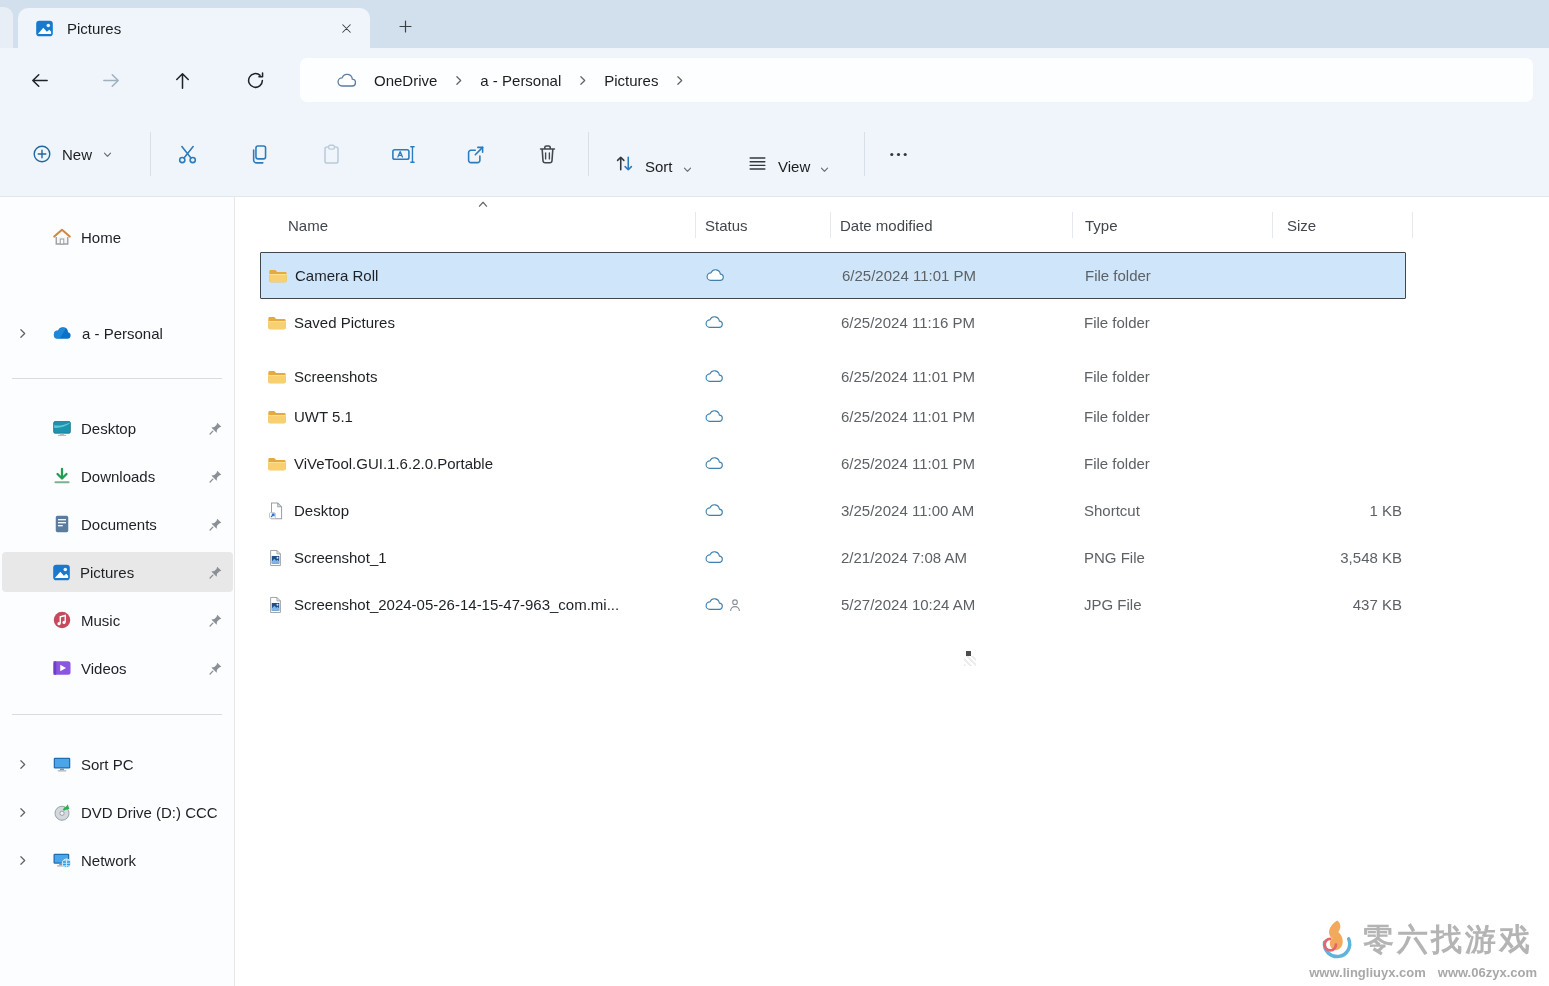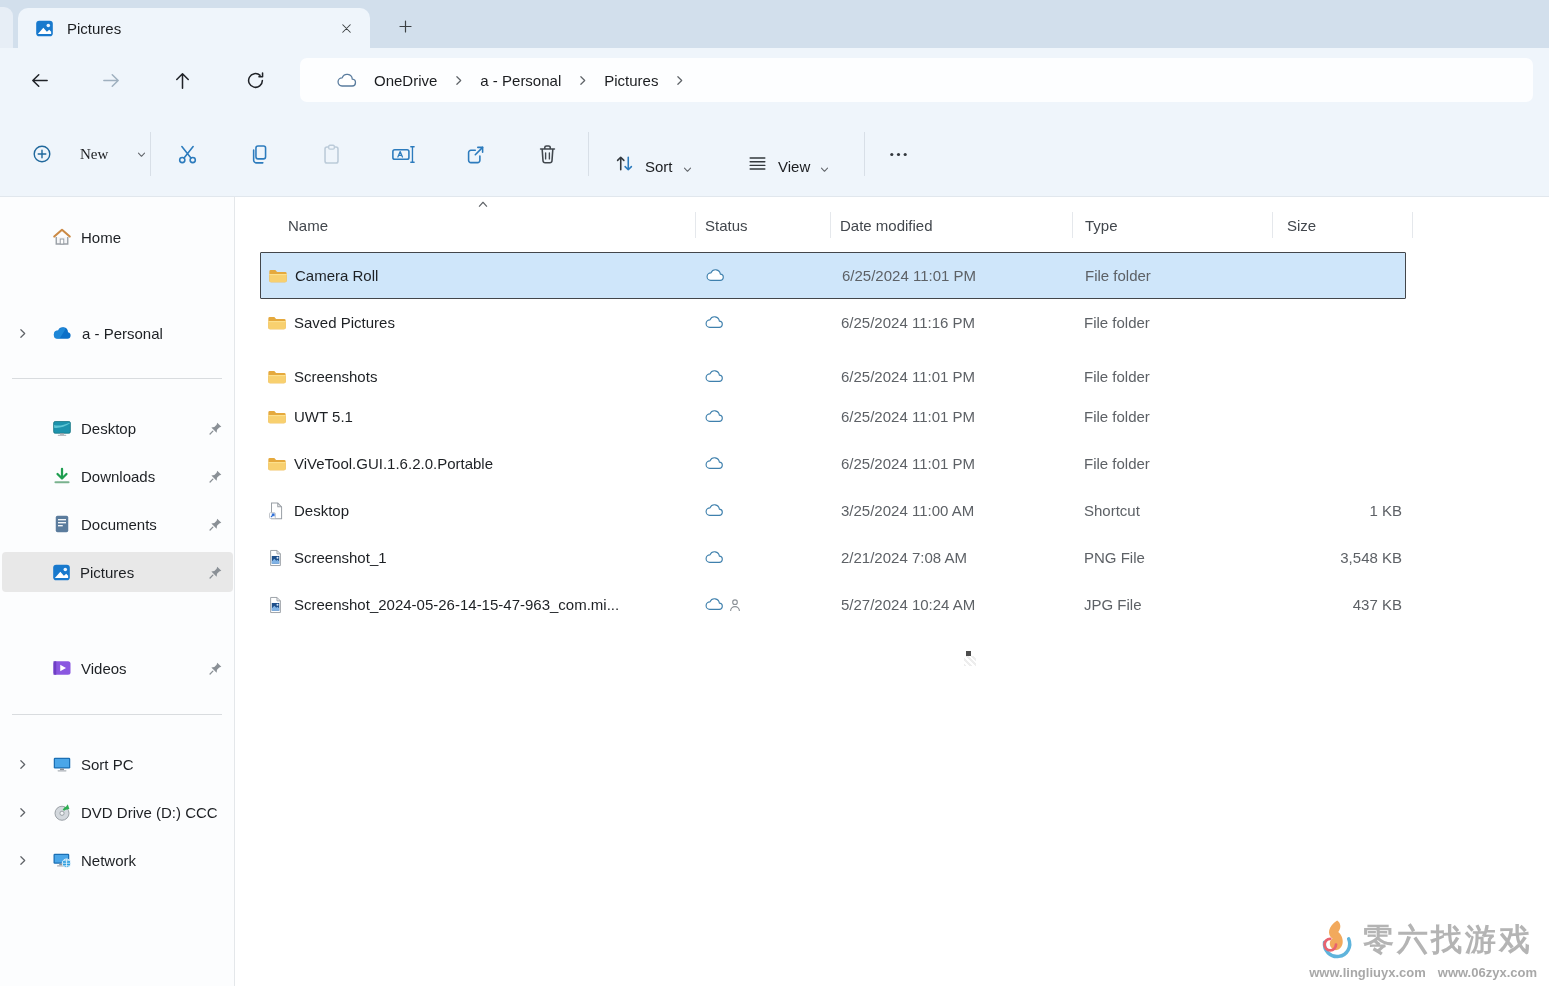--- a/index.html
+++ b/index.html
@@ -27,21 +27,21 @@
                 background:#fdfeff; border-radius:7px; display:flex; align-items:center;
                 padding:0 32px; }
   .crumb { font-size:15px; color:#1b1d20; padding:3px 6px; border-radius:4px; }
   .crumb-sep { margin:0 9px; display:inline-flex; }
   .addr-cloud { margin:0 10px 0 4px; display:inline-flex; }
 
   
   .commandbar { position:absolute; left:0; top:112px; right:0; height:85px; background:#eff5fb;
                 border-bottom:1px solid #e1e7ed; }
   .newbtn { position:absolute; left:20px; top:21px; height:42px; display:flex; align-items:center;
-            gap:28px; padding:0 12px; border-radius:5px;font-family:Liberation Serif, serif; }
+            gap:10px; padding:0 12px; border-radius:5px; }
   .newbtn .lbl { font-size:15px; color:#1b1d20; }
   .cdiv { position:absolute; top:20px; width:1px; height:44px; background:#d8dfe7; }
   .tbtn { position:absolute; top:21px; width:44px; height:42px; display:flex; align-items:center;
           justify-content:center; border-radius:5px; }
   .tbtn-text { position:absolute; top:21px; height:42px; display:flex; align-items:flex-end; gap:9px;
                padding:0 10px; border-radius:5px; }
   .tbtn-text .lbl { font-size:15px; color:#1b1d20; }
 
   
   .sidebar { position:absolute; left:0; top:197px; width:235px; bottom:0; background:#fcfdfe;
@@ -378,20 +378,37 @@
       </div>
       <div class="side-item selected" style="top: 355px;">
         <span class="iconbox">
           <svg width="19" height="19" viewBox="0 0 16 16">
             <rect x="1" y="1.5" width="14" height="13" rx="2.6" fill="#1879cd"></rect>
             <circle cx="11.2" cy="5.4" r="1.5" fill="#eaf4ff"></circle>
             <path d="M2.4 12.6 L7 7.4 L10 10.8 L12 9 L13.6 10.8 V12.6 Z" fill="#fff"></path>
           </svg>
         </span>
         <span class="lbl">Pictures</span>
+        <span class="iconbox side-pin">
+          <svg width="15" height="15" viewBox="0 0 16 16">
+            <path d="M9.8 1.8 L14.2 6.2 L12 6.8 L9.6 9.2 L9.2 12.4 L3.6 6.8 L6.8 6.4 L9.2 4 Z" fill="#8a9096"></path>
+            <path d="M5.2 10.8 L2.2 13.8" stroke="#8a9096" stroke-width="1.4" stroke-linecap="round"></path>
+          </svg>
+        </span>
+      </div>
+      <div class="side-item" style="top: 403px;">
+        <span class="iconbox">
+          <svg width="20" height="20" viewBox="0 0 16 16">
+            <circle cx="8" cy="8" r="6.6" fill="#c64a5e"></circle>
+            <path d="M6.6 10.8 V5.4 L10.6 4.4 V9.8" fill="none" stroke="#fff" stroke-width="1.1"></path>
+            <circle cx="5.6" cy="10.9" r="1.25" fill="#fff"></circle>
+            <circle cx="9.6" cy="9.9" r="1.25" fill="#fff"></circle>
+          </svg>
+        </span>
+        <span class="lbl">Music</span>
         <span class="iconbox side-pin">
           <svg width="15" height="15" viewBox="0 0 16 16">
             <path d="M9.8 1.8 L14.2 6.2 L12 6.8 L9.6 9.2 L9.2 12.4 L3.6 6.8 L6.8 6.4 L9.2 4 Z" fill="#8a9096"></path>
             <path d="M5.2 10.8 L2.2 13.8" stroke="#8a9096" stroke-width="1.4" stroke-linecap="round"></path>
           </svg>
         </span>
       </div>
       <div class="side-item" style="top: 451px;">
         <span class="iconbox">
           <svg width="20" height="20" viewBox="0 0 16 16">

